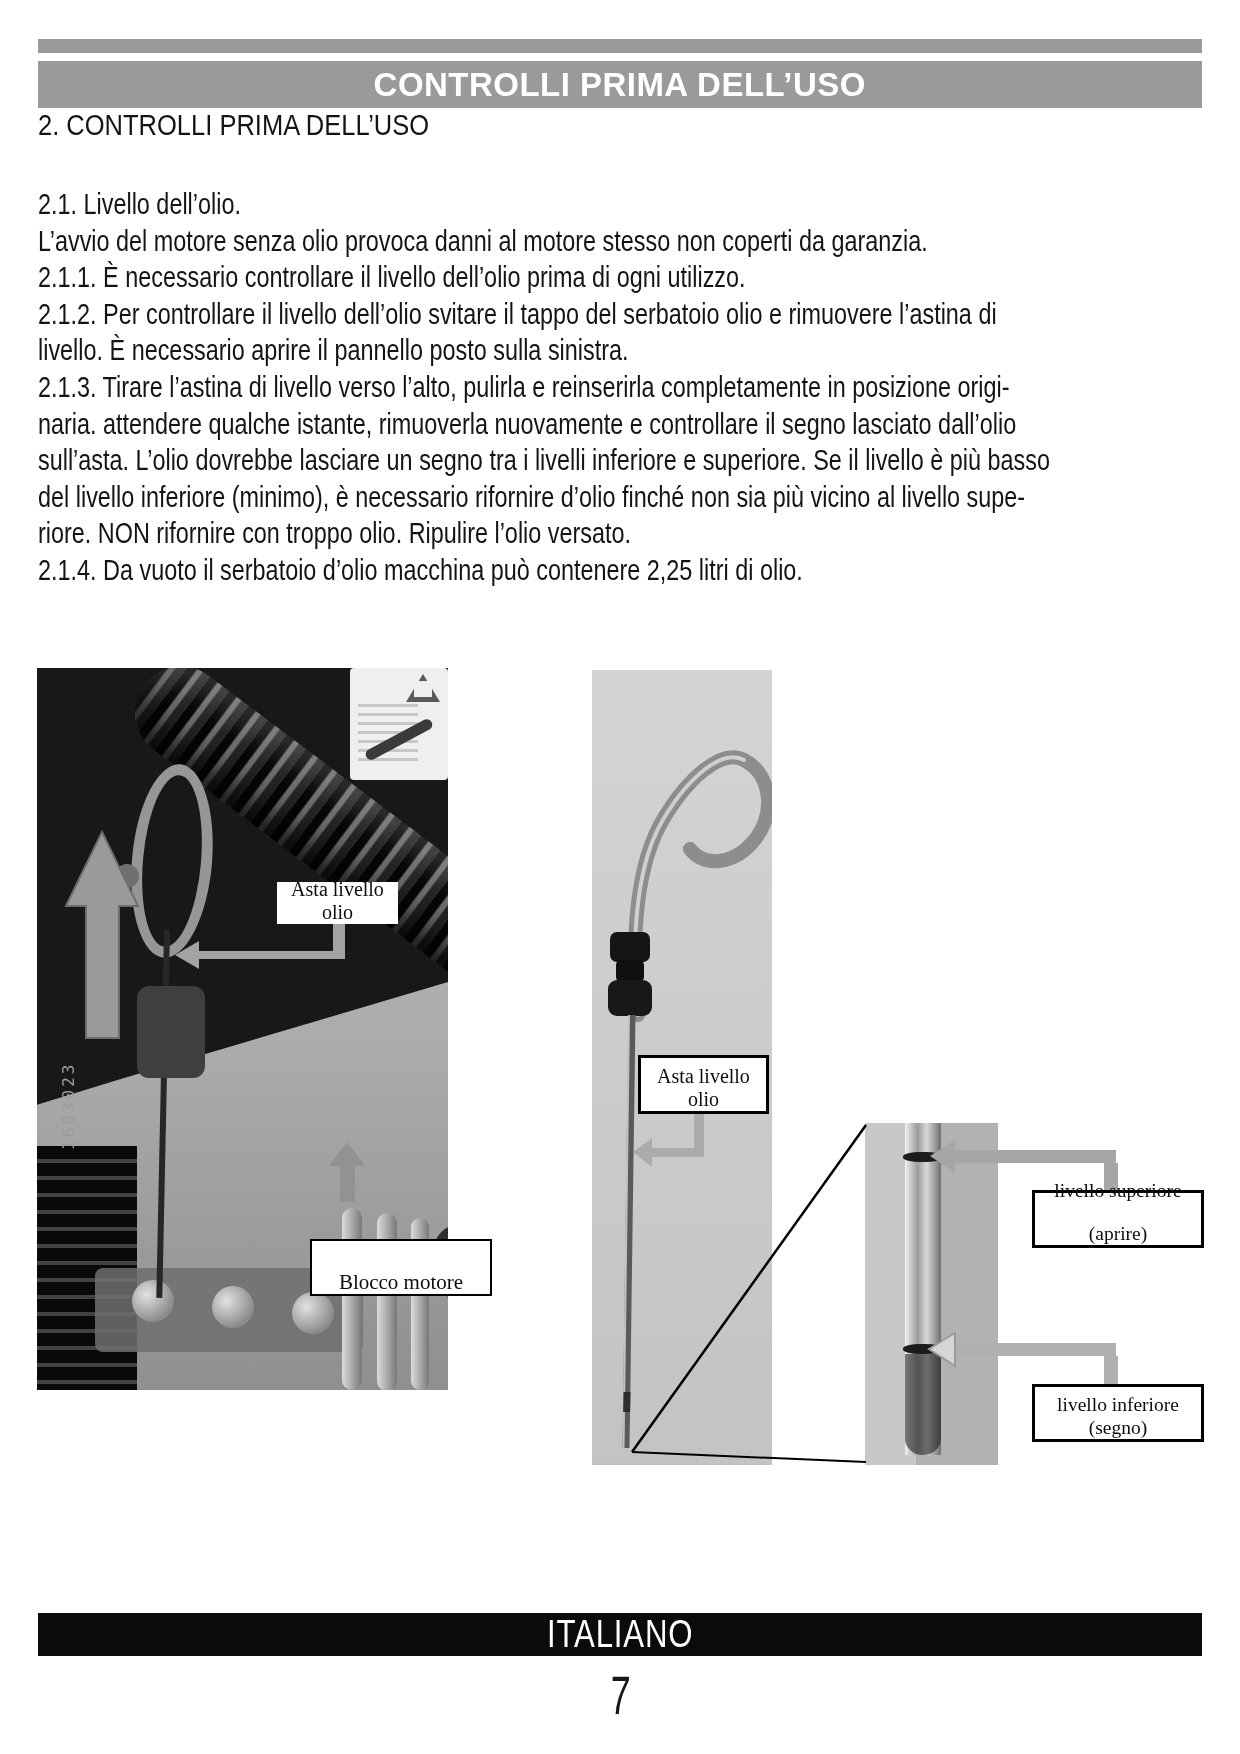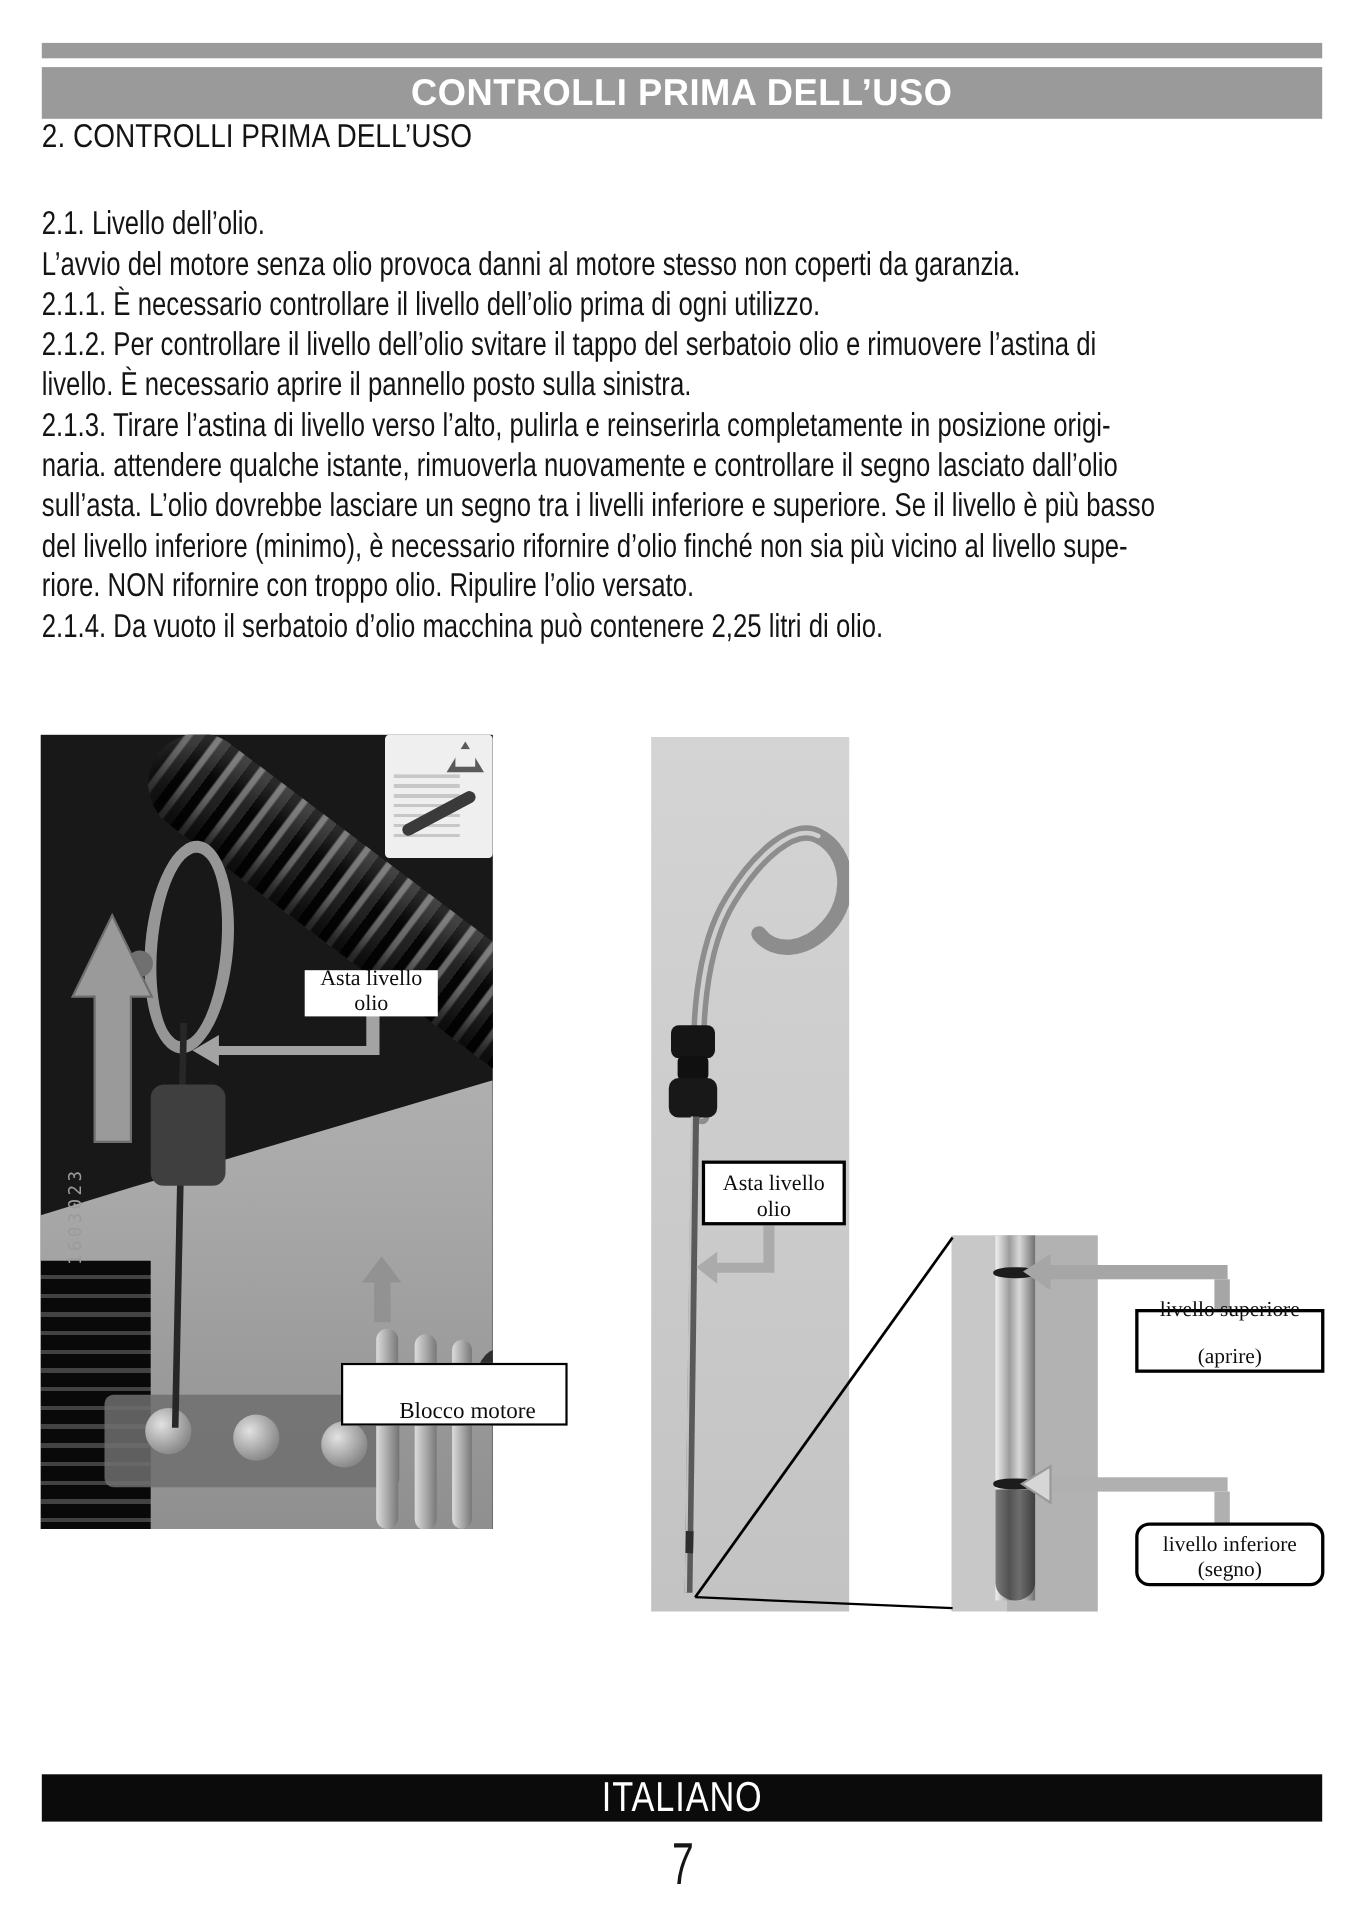--- a/index.html
+++ b/index.html
@@ -58,24 +58,24 @@
   .rod-dark{position:absolute;left:0;top:231px;width:36px;height:101px;background:rgba(22,22,22,.55);
      border-radius:0 0 50% 50% / 0 0 16px 16px;}
 
   
   .overlay{position:absolute;left:0;top:0;z-index:5;}
   .callout-label{position:absolute;z-index:6;background:#ffffff;display:flex;flex-direction:column;
      align-items:center;justify-content:flex-end;text-align:center;
      font-family:"Liberation Serif",serif;font-size:20px;color:#0d0d0d;line-height:23px;}
   .bordered{border:3px solid #000;}
   .lbl-left{left:277px;top:882px;width:121px;height:42px;}
-  .lbl-engine{left:310px;top:1239px;width:178px;height:53px;border-width:2.5px;font-size:21px;padding-left:24px;}
+  .lbl-engine{left:310px;top:1239px;width:178px;height:53px;border-width:2.5px;font-size:21px;}
   .lbl-mid{left:638px;top:1055px;width:125px;height:53px;}
   .lbl-upper{left:1032px;top:1190px;width:166px;height:52px;font-size:19.5px;gap:20px;}
-  .lbl-lower{left:1032px;top:1384px;width:166px;height:52px;font-size:19.5px;border-radius:13px;}
+  .lbl-lower{left:1032px;top:1384px;width:166px;height:52px;font-size:19.5px;}
 
   
   .footer-bar{position:absolute;left:38px;top:1613px;width:1164px;height:43px;background:var(--footer-black,#0b0b0b);
      display:flex;align-items:center;justify-content:center;}
   .footer-lang{color:#fff;font-size:38px;transform:scaleX(.82);letter-spacing:1px;}
   .page-number{position:absolute;left:0;top:1664px;width:1240px;text-align:center;
      font-size:54px;color:#161616;transform:scaleX(.66) skewX(-4deg);transform-origin:center;}
 </style>
 </head>
 <body>

